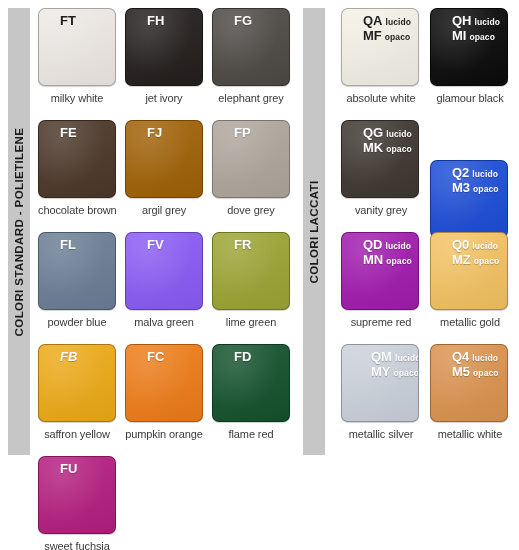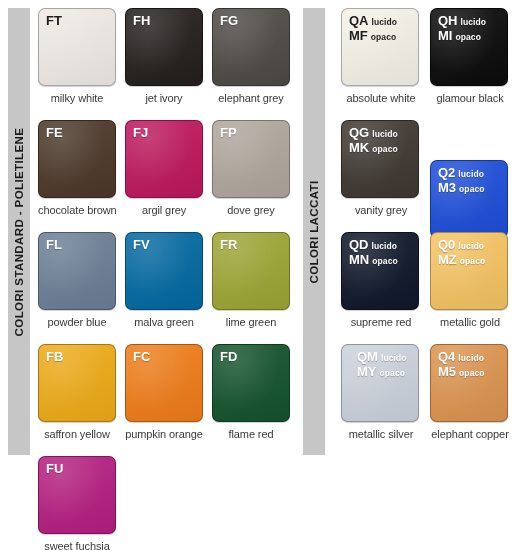--- a/index.html
+++ b/index.html
@@ -67,21 +67,21 @@
     content: "";
     position: absolute; inset: 0;
     background:
       radial-gradient(ellipse at 30% 22%, rgba(255,255,255,0.13), rgba(255,255,255,0) 58%),
       linear-gradient(160deg, rgba(255,255,255,0.07), rgba(0,0,0,0.07));
     pointer-events: none;
   }
 
   .code {
     position: absolute;
-    left: 7px; top: 5px;
+    left: 21px; top: 5px;
     font-size: 13px;
     font-weight: bold;
     line-height: 1.12;
     z-index: 2;
     text-shadow: 0 1px 1px rgba(0,0,0,0.28);
   }
   .code.dark { color: #1d1d1d; text-shadow: none; }
 
   .code .line { display: block; white-space: nowrap; }
   .code .finish {
@@ -138,21 +138,21 @@
       </div>
       <div class="cell">
         <div class="chip" style="background: rgb(76, 56, 42);">
           <div class="code" style="color: rgb(255, 255, 255);">
             <span class="line">FE</span>
           </div>
         </div>
         <div class="cname">chocolate brown</div>
       </div>
       <div class="cell">
-        <div class="chip" style="background: #be185d;">
+        <div class="chip" style="background: #a16207;">
           <div class="code" style="color: rgb(255, 255, 255);">
             <span class="line">FJ</span>
           </div>
         </div>
         <div class="cname">argil grey</div>
       </div>
       <div class="cell">
         <div class="chip" style="background: rgb(176, 167, 157);">
           <div class="code" style="color: rgb(255, 255, 255);">
             <span class="line">FP</span>
@@ -162,37 +162,37 @@
       </div>
       <div class="cell">
         <div class="chip" style="background: rgb(108, 127, 150);">
           <div class="code" style="color: rgb(255, 255, 255);">
             <span class="line">FL</span>
           </div>
         </div>
         <div class="cname">powder blue</div>
       </div>
       <div class="cell">
-        <div class="chip" style="background: #0369a1;">
+        <div class="chip" style="background: #8b5cf6;">
           <div class="code" style="color: rgb(255, 255, 255);">
             <span class="line">FV</span>
           </div>
         </div>
         <div class="cname">malva green</div>
       </div>
       <div class="cell">
         <div class="chip" style="background: rgb(156, 166, 52);">
           <div class="code" style="color: rgb(255, 255, 255);">
             <span class="line">FR</span>
           </div>
         </div>
         <div class="cname">lime green</div>
       </div>
       <div class="cell">
-        <div class="chip" style="background: rgb(238, 171, 24);">
+        <div class="chip" style="background: rgb(238, 171, 24); font-style: italic;">
           <div class="code" style="color: rgb(255, 255, 255);">
             <span class="line">FB</span>
           </div>
         </div>
         <div class="cname">saffron yellow</div>
       </div>
       <div class="cell">
         <div class="chip" style="background: rgb(239, 125, 25);">
           <div class="code" style="color: rgb(255, 255, 255);">
             <span class="line">FC</span>
@@ -253,21 +253,21 @@
       <div class="cell">
         <div class="chip" style="background: #1d4ed8; margin-top: 40px;">
           <div class="code" style="color: rgb(255, 255, 255);">
             <span class="line">Q2<span class="finish">lucido</span></span>
             <span class="line">M3<span class="finish">opaco</span></span>
           </div>
         </div>
         <div class="cname">charming ivory</div>
       </div>
       <div class="cell">
-        <div class="chip" style="background: #0f172a; padding-left: 20px;">
+        <div class="chip" style="background: #a21caf; padding-left: 20px;">
           <div class="code" style="color: rgb(255, 255, 255);">
             <span class="line">QD<span class="finish">lucido</span></span>
             <span class="line">MN<span class="finish">opaco</span></span>
           </div>
         </div>
         <div class="cname">supreme red</div>
       </div>
       <div class="cell">
         <div class="chip" style="background: rgb(245, 196, 99);">
           <div class="code" style="color: rgb(255, 255, 255);">
@@ -286,17 +286,17 @@
         </div>
         <div class="cname">metallic silver</div>
       </div>
       <div class="cell">
         <div class="chip" style="background: rgb(221, 148, 80);">
           <div class="code" style="color: rgb(255, 255, 255);">
             <span class="line">Q4<span class="finish">lucido</span></span>
             <span class="line">M5<span class="finish">opaco</span></span>
           </div>
         </div>
-        <div class="cname">elephant copper</div>
+        <div class="cname">metallic white</div>
       </div>
     </div>
 
 </div>
 
 </body></html>

